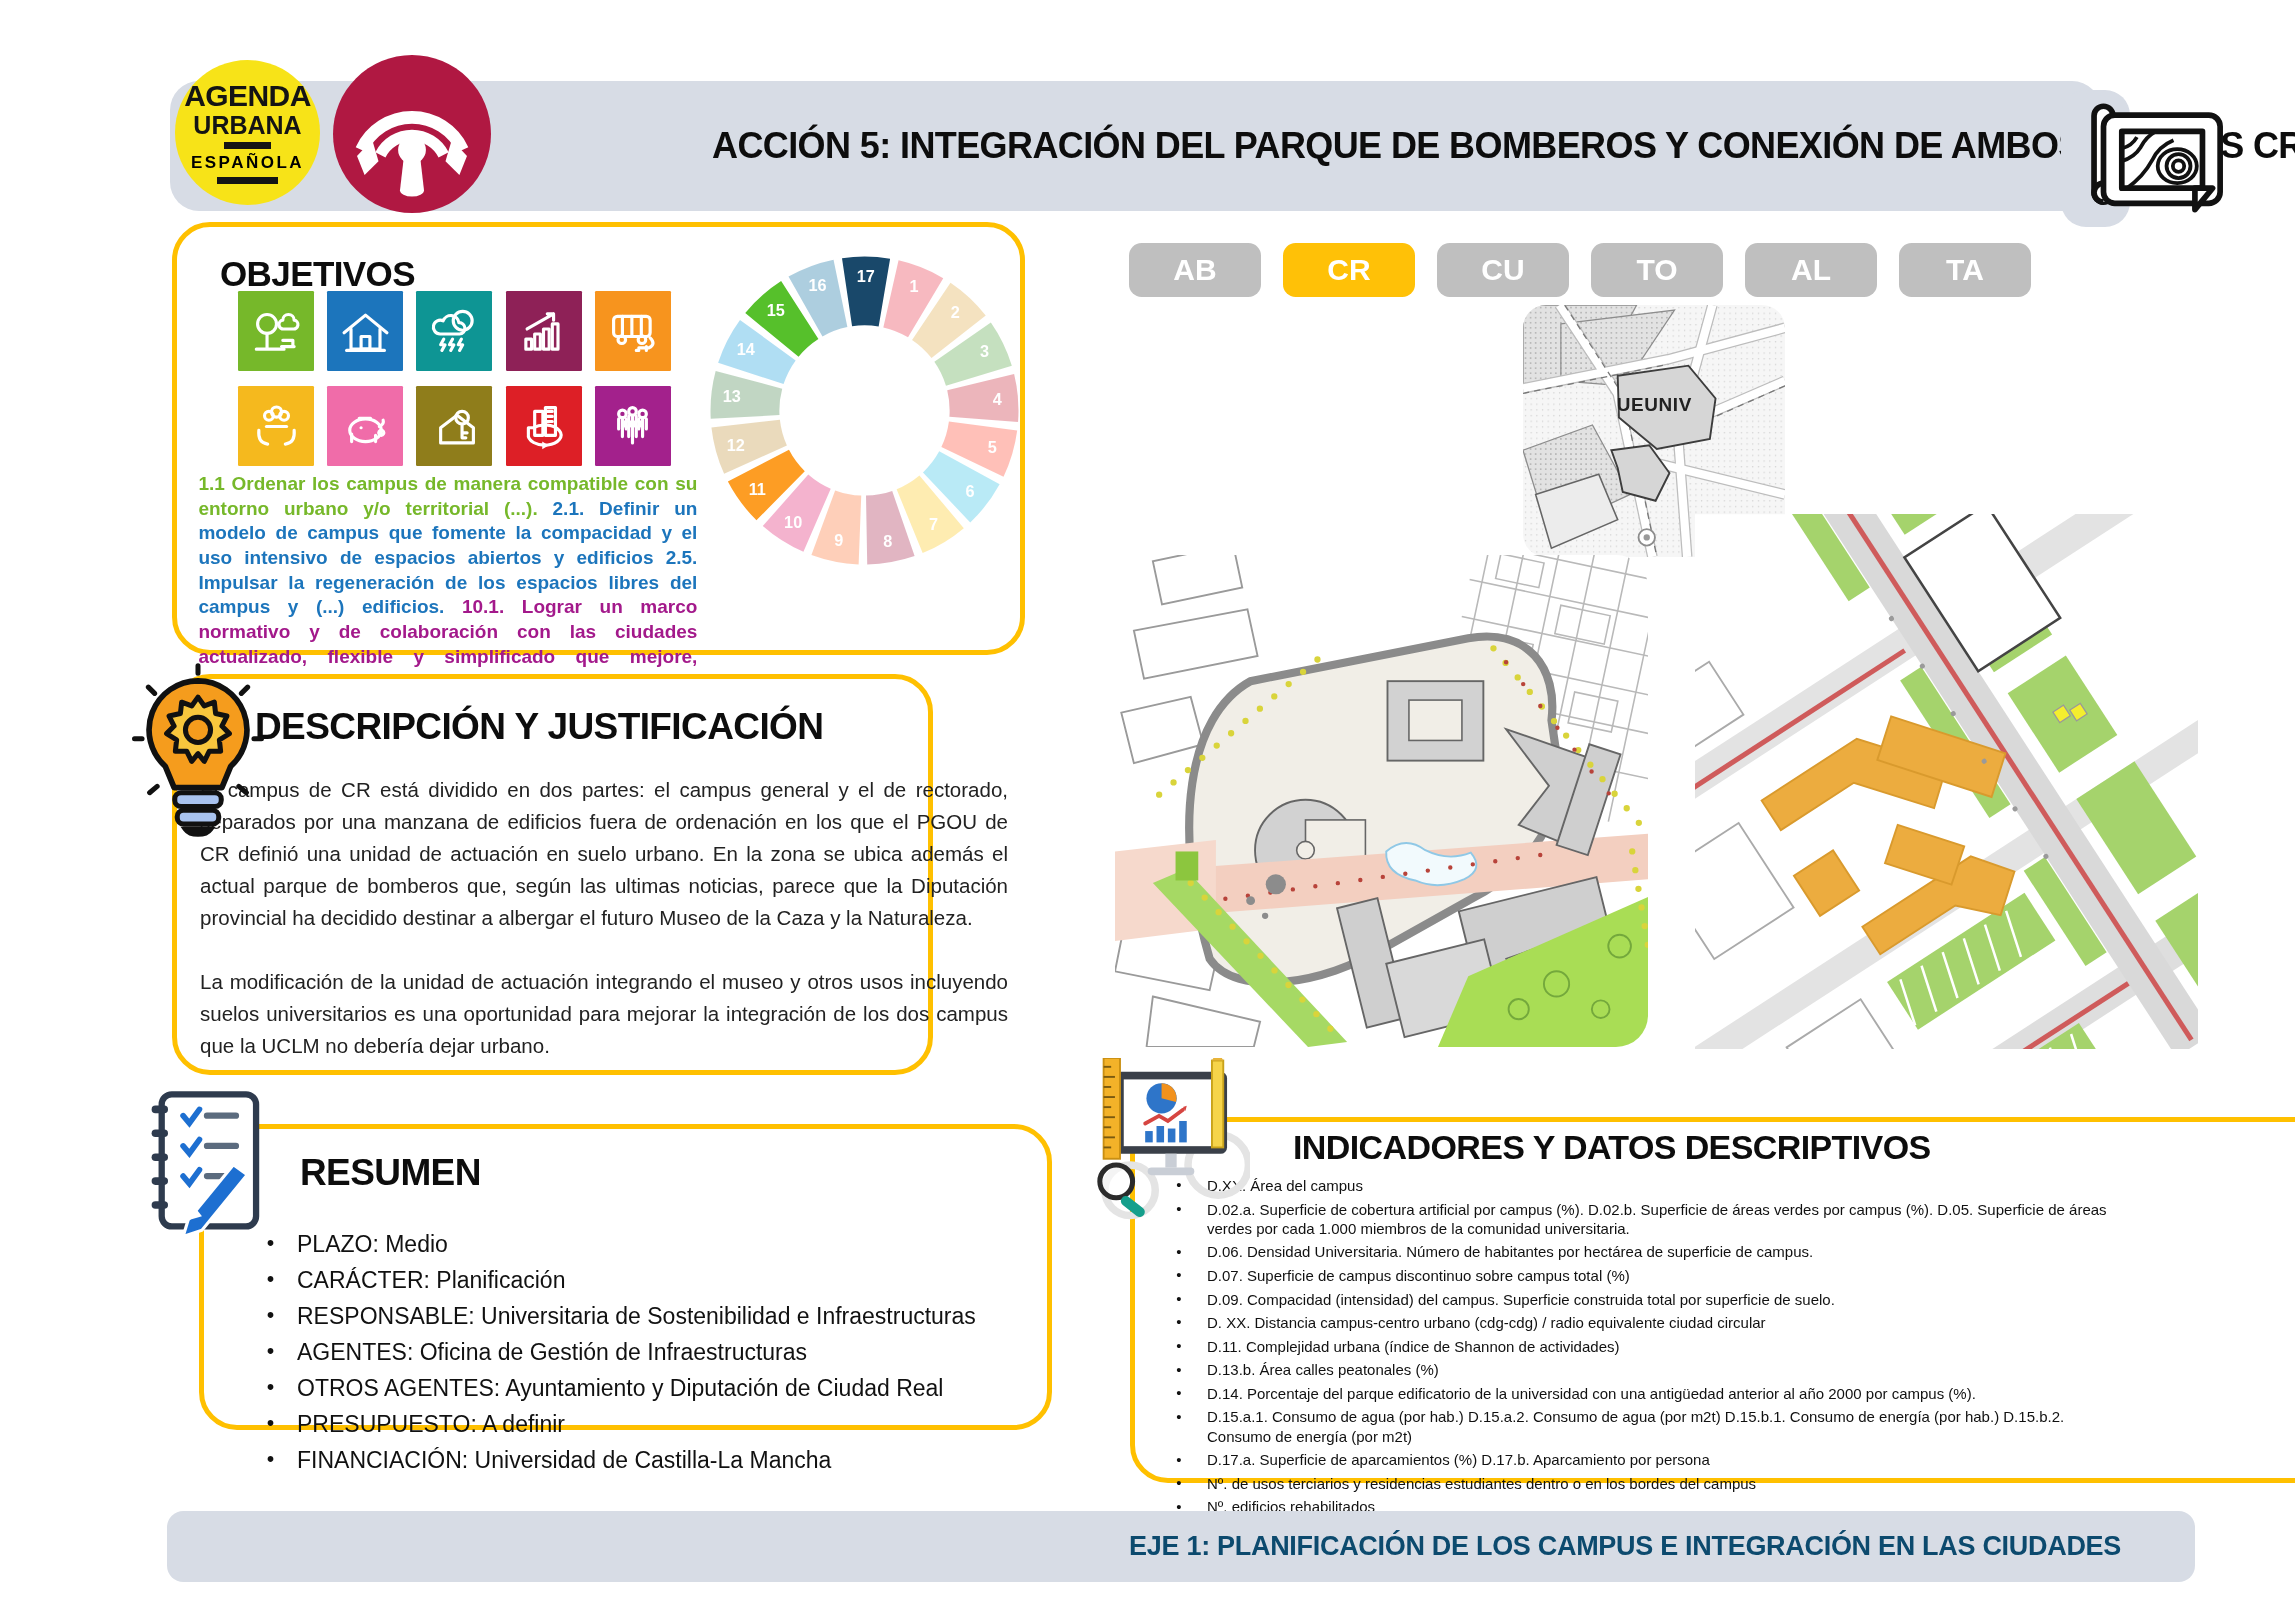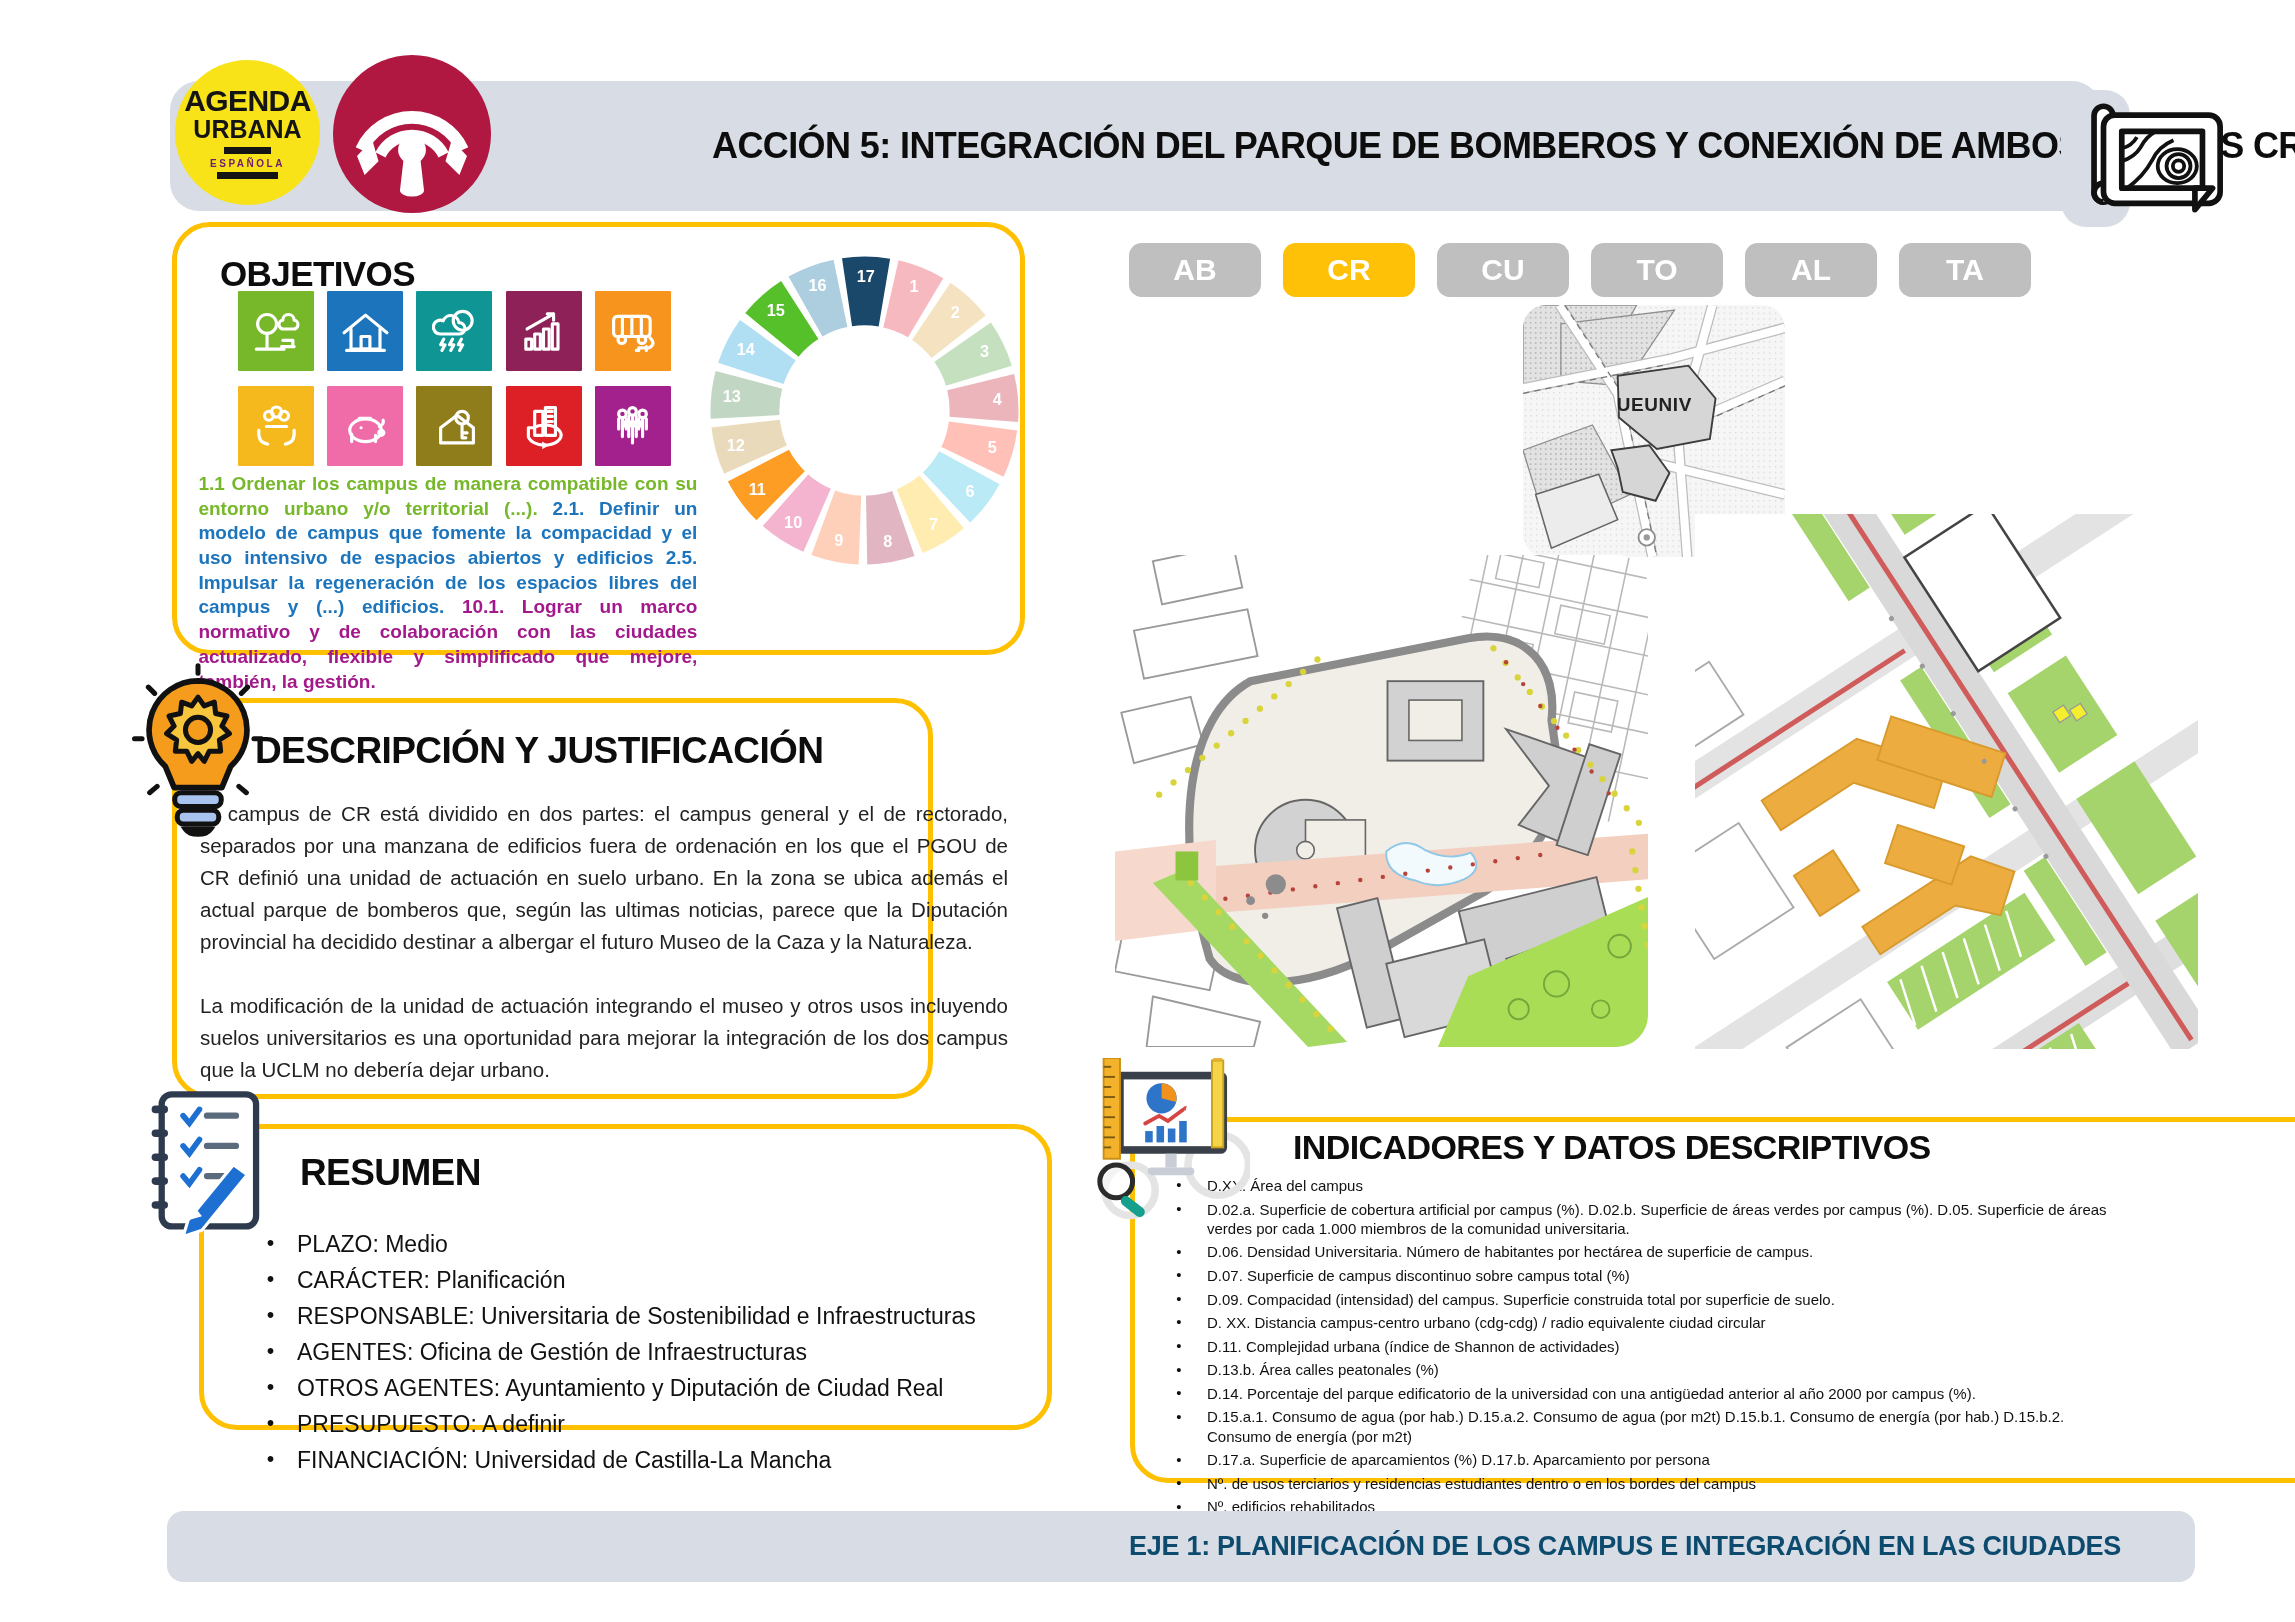--- a/index.html
+++ b/index.html
@@ -10,37 +10,37 @@
   .header-bar{position:absolute;left:170px;top:81px;width:1931px;height:130px;background:#D7DCE5;
               border-radius:29px;display:flex;align-items:center;}
   .page-title{position:absolute;left:542px;top:0;height:130px;display:flex;align-items:center;
               font-size:36px;font-weight:bold;letter-spacing:-0.6px;color:#0d0d0d;white-space:nowrap;}
   .logo-yellow{position:absolute;left:175px;top:60px;width:145px;height:145px;border-radius:50%;
                background:#F7E318;display:flex;flex-direction:column;align-items:center;justify-content:center;
                z-index:3;text-align:center;}
   .logo-yellow .l1{font-size:30px;font-weight:bold;letter-spacing:-0.6px;color:#141414;line-height:1.02;}
   .logo-yellow .l2{font-size:25px;font-weight:bold;letter-spacing:0;color:#141414;line-height:1.05;}
   .logo-yellow .rule{width:47px;height:7px;background:#141414;margin:4.4px 0 3.8px 0;}
-  .logo-yellow .l3{font-size:10px;font-weight:bold;letter-spacing:2.5px;color:#701a75;}
+  .logo-yellow .l3{font-size:17px;font-weight:bold;letter-spacing:2.5px;color:#000000;}
   .logo-yellow .rule2{width:61px;height:7px;background:#141414;margin-top:3.8px;}
   .logo-crimson{position:absolute;left:333px;top:55px;width:158px;height:158px;z-index:2;}
 
   .maproll-chip{position:absolute;left:2061px;top:90px;width:69px;height:137px;background:#D7DCE5;border-radius:25px;}
   .maproll{position:absolute;left:2089px;top:101px;width:145px;height:117px;}
 
   
   .tabs{position:absolute;left:1129px;top:243px;display:flex;gap:22px;z-index:4;}
   .tab{width:132px;height:54px;background:#BFBFBF;border-radius:12.6px;color:#fff;font-size:30px;font-weight:bold;
        display:flex;align-items:center;justify-content:center;letter-spacing:0;}
   .tab.active{background:#FFC107;}
 
   
   .card{position:absolute;border:5px solid #FFC000;border-radius:38px;background:#fff;box-sizing:border-box;}
   .card-objetivos{left:172px;top:222px;width:853px;height:433px;}
-  .card-descripcion{left:172px;top:698px;width:761px;height:401px;text-decoration:underline;}
+  .card-descripcion{left:172px;top:674px;width:761px;height:401px;text-decoration:underline;}
   .card-resumen{left:172px;top:1124px;width:853px;height:306px;margin-left:27px;}
   .card-indicadores{left:1130px;top:1117px;width:1224px;height:366px;}
 
   .sec-heading{font-weight:bold;color:#0d0d0d;letter-spacing:-0.6px;}
   .h-objetivos{position:absolute;left:43px;top:16.4px;font-size:35px;margin-top:11px;}
   .h-descripcion{position:absolute;left:78px;top:26.5px;font-size:37px;}
   .h-resumen{position:absolute;left:96px;top:23px;font-size:37px;}
   .h-indicadores{position:absolute;left:158px;top:6.3px;font-size:34px;}
 
   

